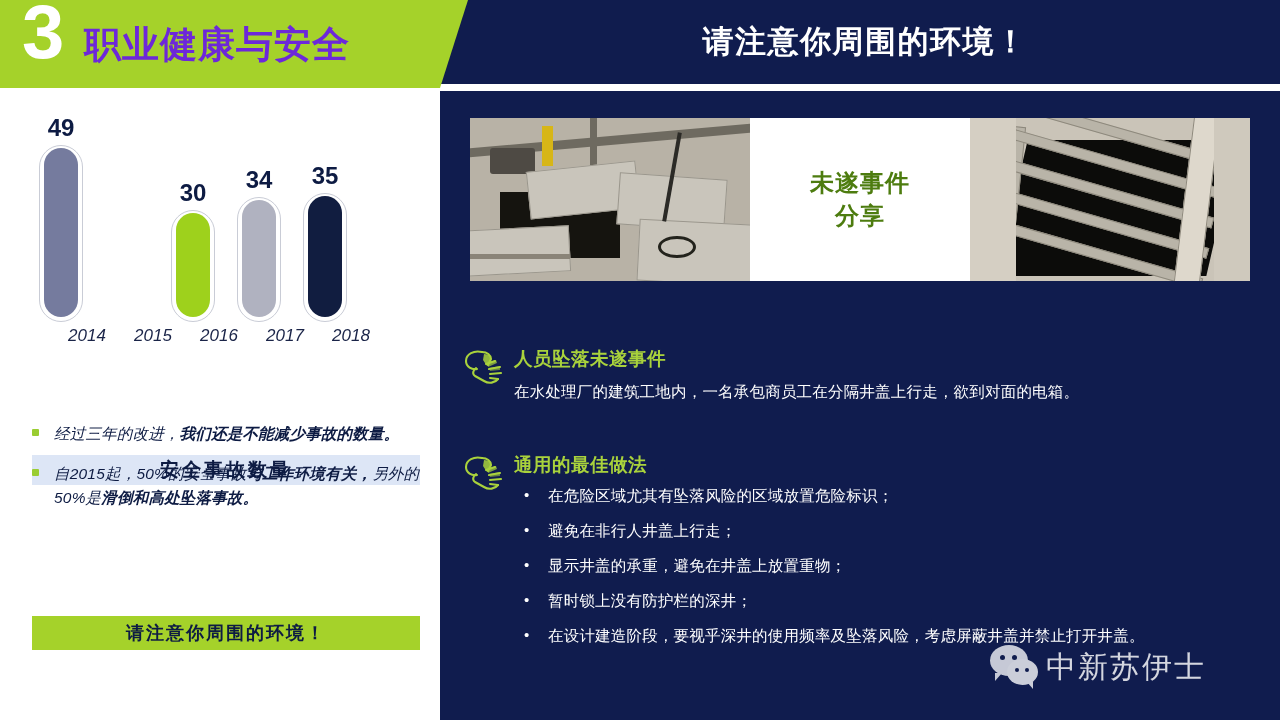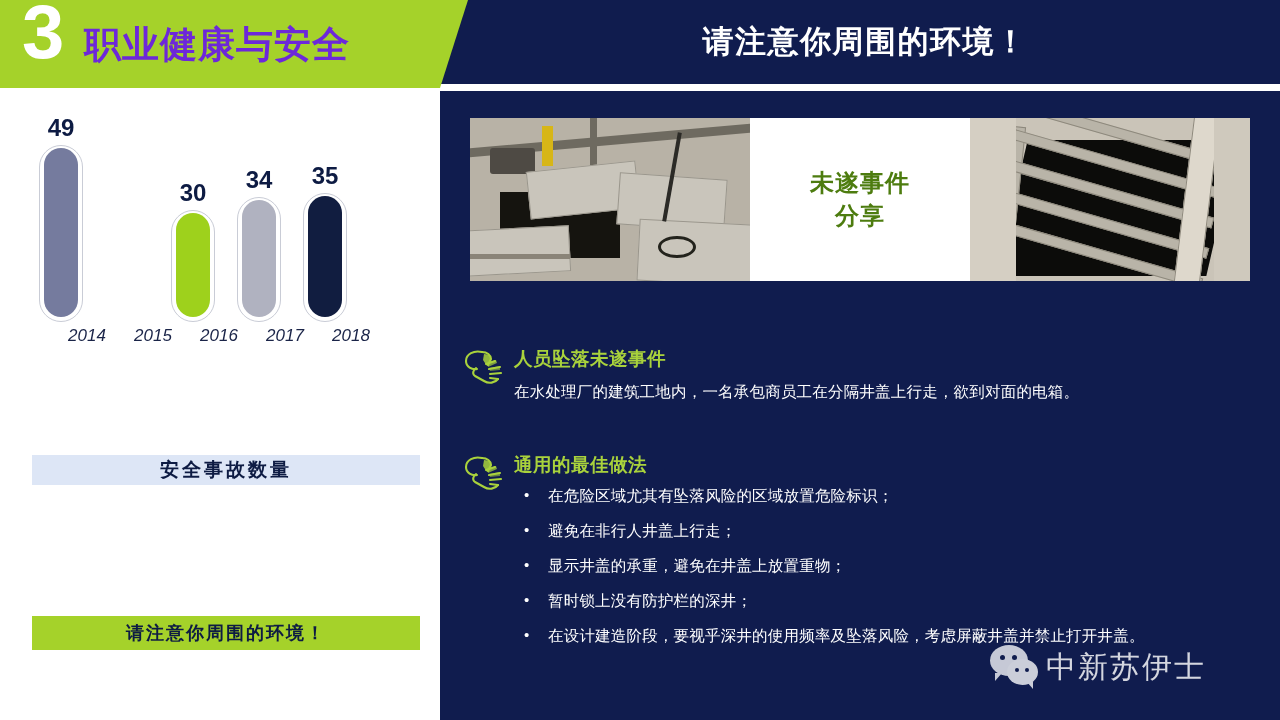--- a/index.html
+++ b/index.html
@@ -234,20 +234,34 @@
           <div class="year-lab" style="left: 59px;">2015</div>
           <div class="year-lab" style="left: 125px;">2016</div>
           <div class="year-lab" style="left: 191px;">2017</div>
           <div class="year-lab" style="left: 257px; font-style: italic;">2018</div>
         </div>
       <div class="chart-title-band">
         <span>安全事故数量</span>
       </div>
     </div>
 
+    <div class="left-bullets" id="left-bullets">
+        <div class="lb-row">
+          <div class="lb-marker">
+            <i></i>
+          </div>
+          <div class="lb-text">经过三年的改进，<b>我们还是不能减少事故的数量。</b></div>
+        </div>
+        <div class="lb-row">
+          <div class="lb-marker">
+            <i></i>
+          </div>
+          <div class="lb-text">自2015起，50%的安全事故<b>与工作环境有关，</b>另外的50%是<b>滑倒和高处坠落事故。</b></div>
+        </div>
+      </div>
 
     <div class="left-banner">
       <span>请注意你周围的环境！</span>
     </div>
   </div>
 
   <div class="right-panel">
 
     <div class="rp-header">
       <span>请注意你周围的环境！</span>

